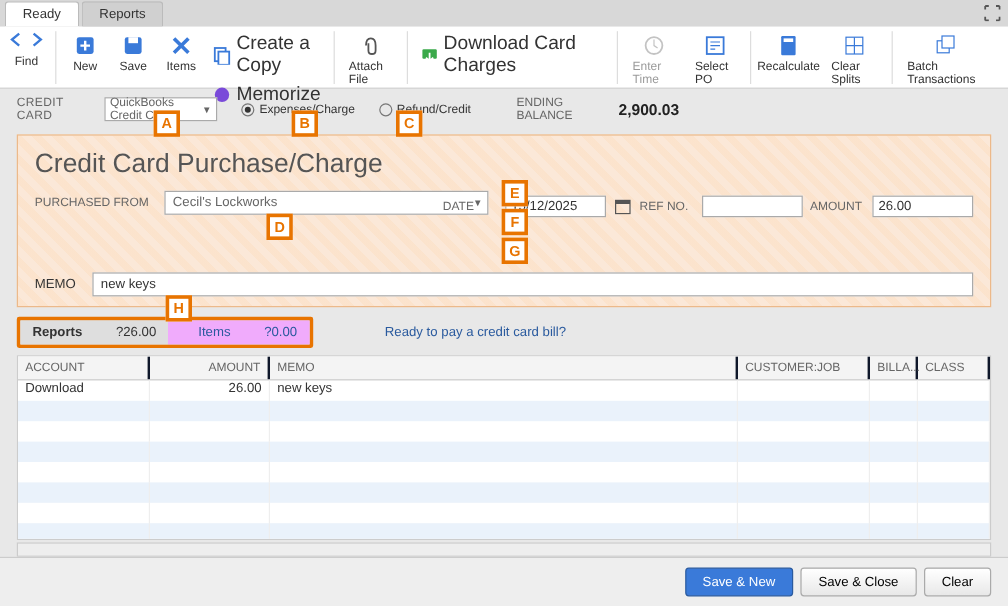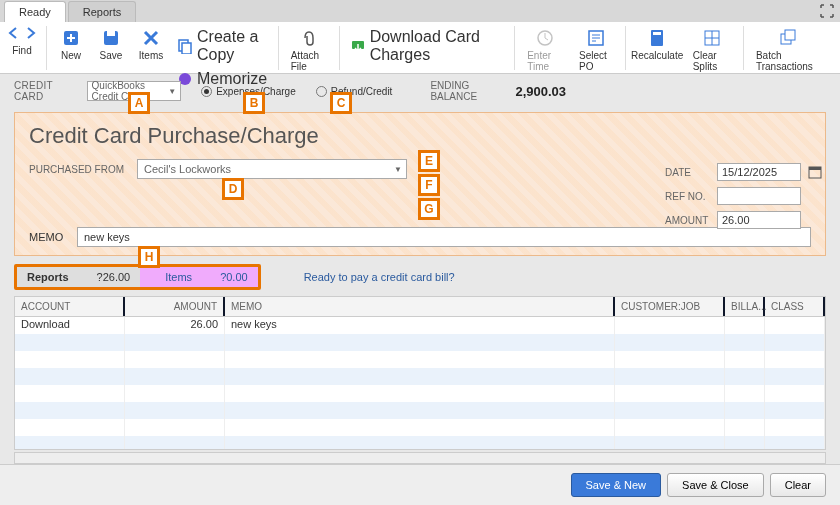--- a/index.html
+++ b/index.html
@@ -38,39 +38,39 @@
   
   .check-panel { margin: 4px 14px 0 14px; background: #fbe8d8; border: 1px solid #ecb98a; padding: 10px 14px 8px 14px; position: relative;
     background-image: repeating-linear-gradient(45deg, rgba(255,200,140,0.15) 0 6px, rgba(255,255,255,0) 6px 12px);
   }
   .check-title { font-size: 22px; color: #555; font-weight: normal; margin-bottom: 10px; }
   .check-row { display: flex; align-items: center; gap: 8px; font-size: 10px; color: #666; }
   .field-label { text-transform: uppercase; min-width: 100px; }
   .field-label.short { min-width: 40px; }
   .vendor-select { flex: 0 0 270px; height: 20px; border: 1px solid #aaa; background: #fff; padding: 0 18px 0 6px; font-size: 11px; position: relative; display: flex; align-items: center; }
   .vendor-select::after { content: "▼"; position: absolute; right: 4px; font-size: 8px; color: #666; }
-  .right-fields { position: absolute; right: 2px; top: 50px; display: flex; flex-direction: column; gap: 6px; }
+  .right-fields { position: absolute; right: 14px; top: 50px; display: flex; gap: 6px; }
   .rf-row { display: flex; align-items: center; gap: 6px; }
   .rf-label { text-transform: uppercase; font-size: 10px; color: #666; width: 46px; }
   .rf-input { width: 84px; height: 18px; border: 1px solid #aaa; background: #fff; padding: 0 4px; font-size: 11px; display: flex; align-items: center; }
   .cal-icon { width: 16px; height: 16px; display: inline-flex; align-items: center; justify-content: center; }
   .memo-row { display: flex; align-items: center; gap: 8px; margin-top: 48px; }
   .memo-input { flex: 1; height: 20px; border: 1px solid #aaa; background: #fff; padding: 0 6px; font-size: 11px; display: flex; align-items: center; }
 
   
   .anno { position: absolute; border: 3px solid #e87400; background: #fff; color: #e87400; font-weight: bold; font-size: 12px; width: 22px; height: 22px; display: flex; align-items: center; justify-content: center; z-index: 50; }
 
   
   .subtabs-row { display: flex; align-items: center; margin: 8px 14px 0 14px; position: relative; }
   .subtabs { display: flex; border: 3px solid #e87400; border-radius: 2px; }
   .subtab { padding: 4px 10px; font-size: 11px; display: flex; align-items: center; gap: 28px; cursor: pointer; }
   .subtab.active { background: #dedede; font-weight: bold; }
   .subtab:not(.active) { background: #f0abfc; color: #2a5a9e; padding-left: 25px; }
   .subtab-amt { font-weight: normal; }
-  .ready-link { color: #2a5a9e; font-size: 11px; margin-left: 43px; cursor: pointer; }
+  .ready-link { color: #2a5a9e; font-size: 11px; margin-left: 60px; cursor: pointer; }
 
   
   .grid { margin: 6px 14px 0 14px; border: 1px solid #ccc; background: #fff; flex: 1; overflow: hidden; display: flex; flex-direction: column; }
   .ghead { display: flex; background: #f4f4f4; border-bottom: 1px solid #ccc; font-size: 10px; color: #666; text-transform: uppercase; }
   .gh { padding: 4px 6px; border-right: 2px solid #0f172a; }
   .col-acct { width: 110px; }
   .col-amt { width: 100px; text-align: right; }
   .col-memo { flex: 1; }
   .col-cust { width: 110px; }
   .col-bill { width: 40px; }

